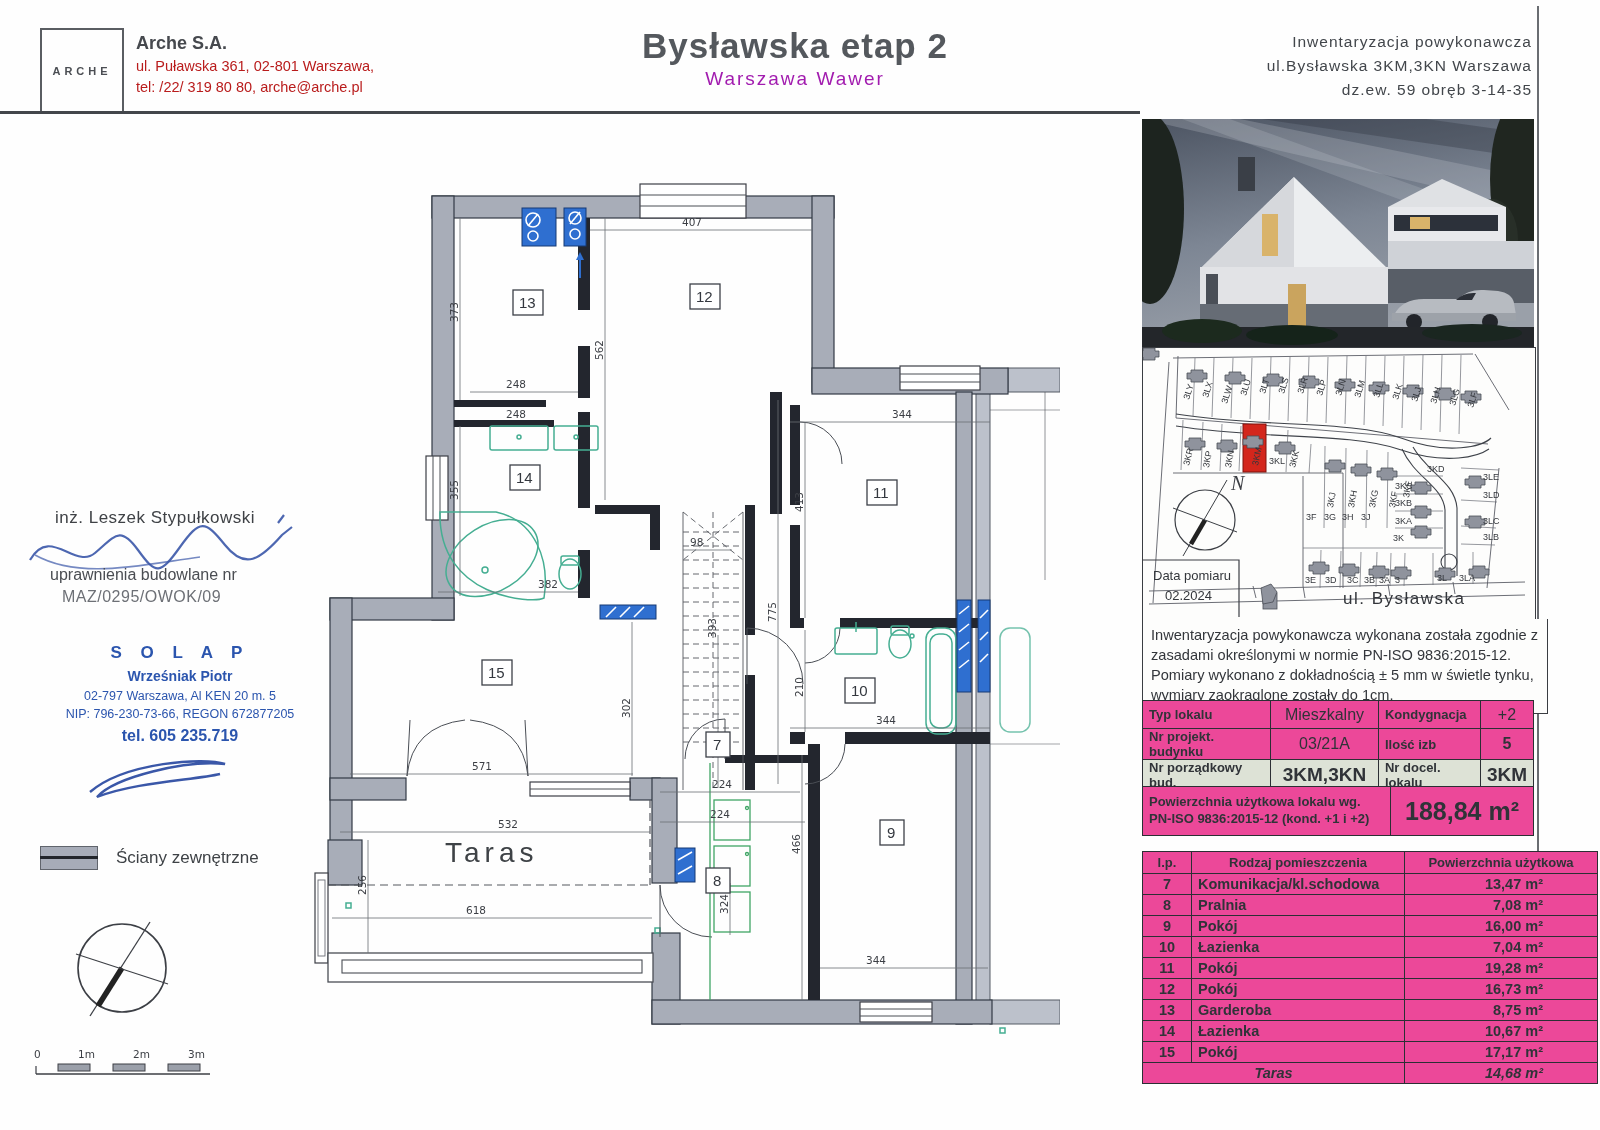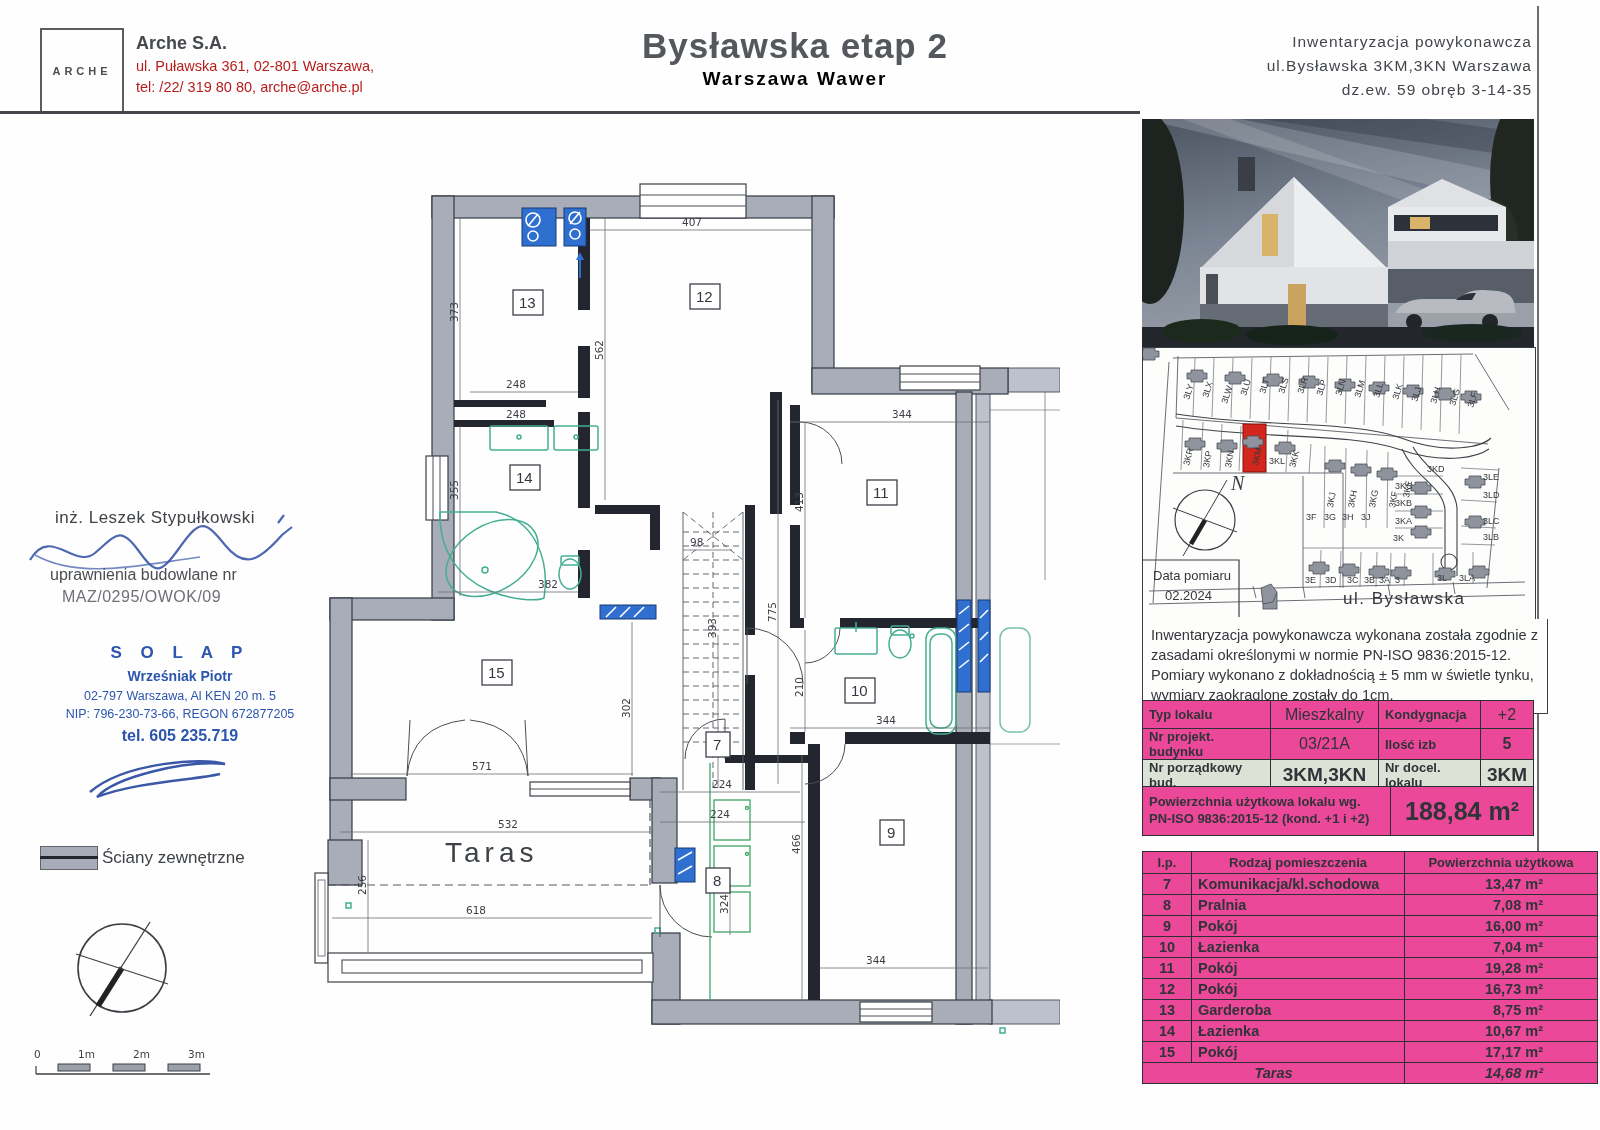--- a/index.html
+++ b/index.html
@@ -8,34 +8,34 @@
   .abs{position:absolute;}
   
   .logo-box{left:40px;top:28px;width:80px;height:82px;border:2px solid #5a5d62;
             display:flex;align-items:center;justify-content:center;}
   .logo-box span{font-size:11px;font-weight:700;letter-spacing:4px;color:#4b4e53;}
   .company{left:136px;top:30px;line-height:1.45;}
   .company .c-name{font-size:18px;font-weight:700;color:#46494e;}
   .company .c-line{font-size:14.5px;color:#b91c1c;}
   .title-block{left:565px;top:26px;width:460px;text-align:center;}
   .title-block .t-main{font-size:35px;font-weight:700;color:#54585d;letter-spacing:1px;}
-  .title-block .t-sub{font-size:19px;font-weight:700;color:#000000;letter-spacing:2px;margin-top:2px;}
+  .title-block .t-sub{font-size:19px;font-weight:400;color:#a21caf;letter-spacing:2px;margin-top:2px;}
   .hdr-right{left:1090px;top:30px;width:442px;text-align:right;font-size:15.5px;line-height:1.55;color:#42464b;letter-spacing:1px;}
   .hdr-rule{left:0;top:111px;width:1140px;height:3px;background:#43464b;}
   .page-frame-r{left:1537px;top:6px;width:2px;height:1056px;background:#6a6d72;}
   
   .sig-name{left:55px;top:508px;font-size:17px;color:#3f4246;letter-spacing:0.5px;}
   .sig-lic1{left:50px;top:566px;font-size:16px;color:#4a4d52;}
   .sig-lic2{left:62px;top:588px;font-size:16px;color:#6d7076;letter-spacing:0.5px;}
   .stamp{left:30px;top:640px;width:300px;text-align:center;color:#2b55ae;line-height:1.5;}
   .stamp .s1{font-size:17px;font-weight:700;letter-spacing:7px;}
   .stamp .s2{font-size:14px;font-weight:700;}
   .stamp .s3,.stamp .s4{font-size:12.5px;}
   .stamp .s5{font-size:16px;font-weight:700;}
-  .legend{left:40px;top:846px;display:flex;align-items:center;gap:4px;}
+  .legend{left:40px;top:846px;display:flex;align-items:center;gap:18px;}
   .legend .sw{width:56px;height:22px;background:#a7acb8;border:1px solid #60646c;position:relative;}
   .legend .sw i{position:absolute;left:-1px;right:-1px;top:9px;height:3px;background:#22252b;}
   .legend .lg-label{font-size:17px;color:#3e4246;}
   
   .photo{left:1142px;top:119px;width:392px;height:228px;}
   .sitemap{left:1142px;top:347px;width:392px;height:272px;border:1.5px solid #3a3d42;background:#fdfdfc;}
   .notebox{left:1142px;top:619px;width:389px;border:1.5px solid #3a3d42;border-top:none;
            font-size:14.6px;line-height:1.38;padding:6px 7px 7px 8px;color:#33363b;background:#fdfdfc;}
   table{border-collapse:collapse;background:#ec4899;}
   td,th{border:1.6px solid #2c2f34;padding:0 6px;color:#303338;}

